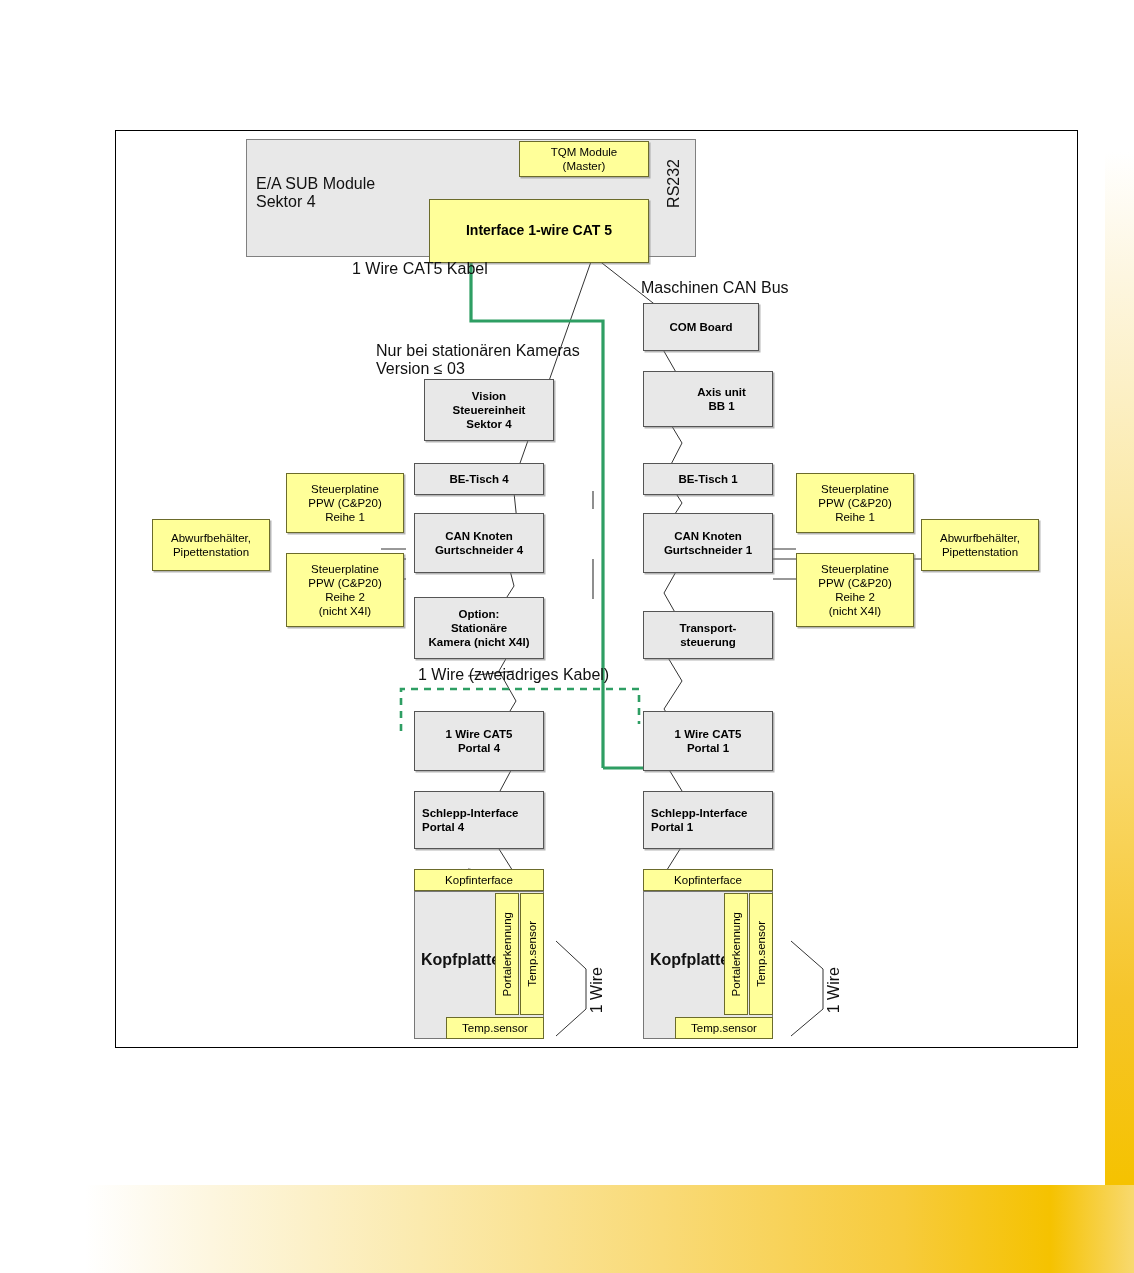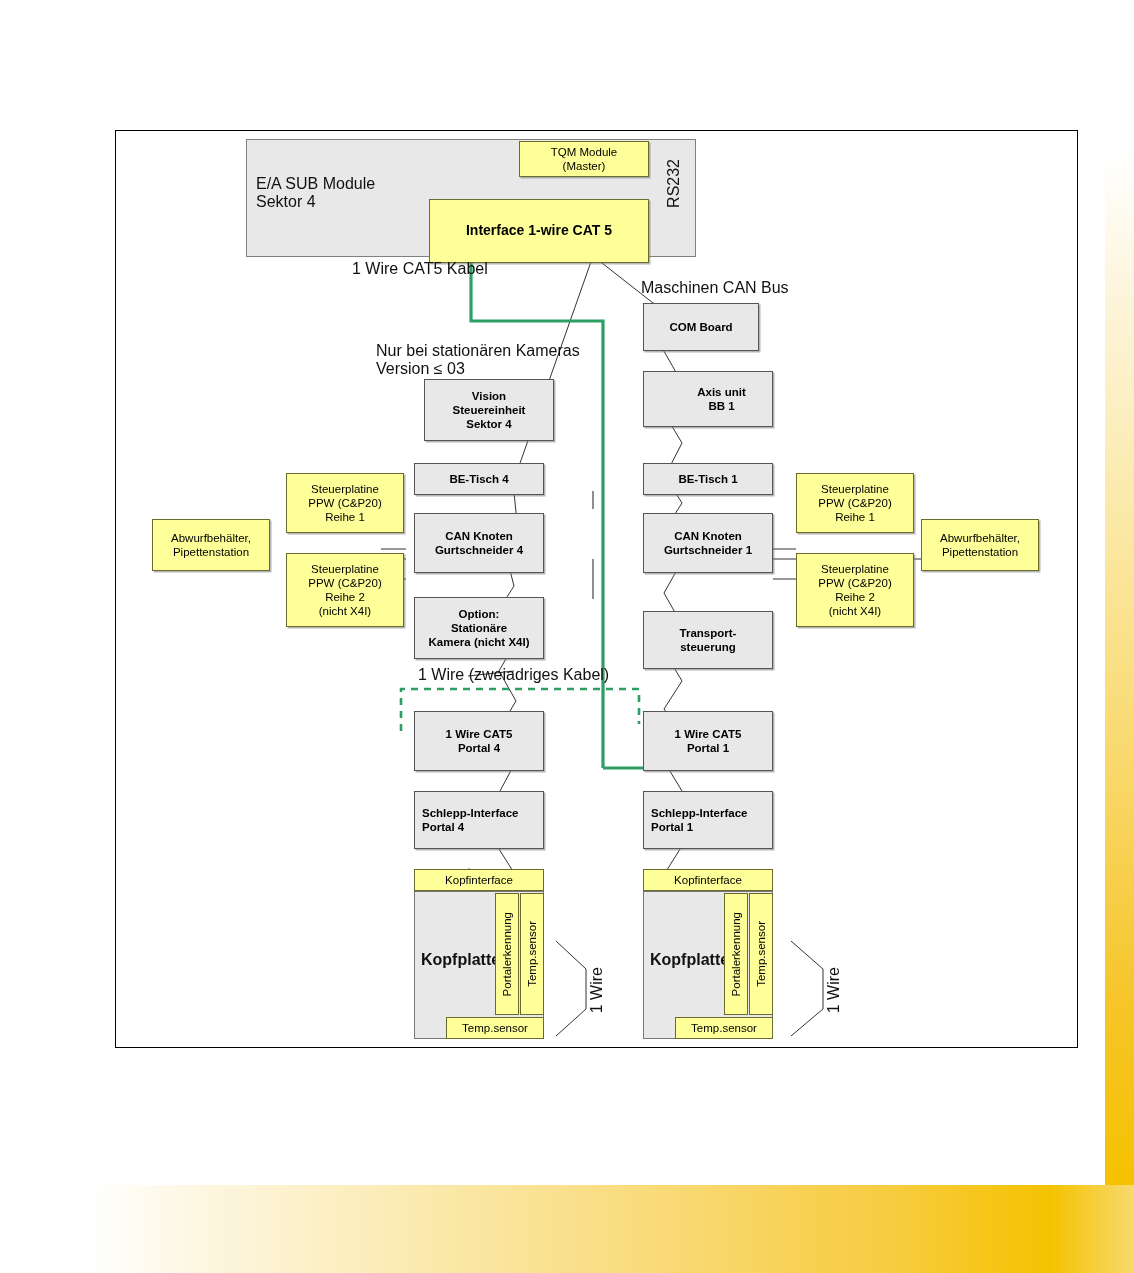--- a/index.html
+++ b/index.html
@@ -176,21 +176,21 @@
 
   <div class="box grey b" style="left:527px;top:332px;width:130px;height:32px;">
     <span>BE-Tisch 1</span>
   </div>
 
   <div class="box grey b" style="left:527px;top:382px;width:130px;height:60px;flex-direction:column;">
     <div>CAN Knoten</div>
     <div>Gurtschneider 1</div>
   </div>
 
-  <div class="box grey b" style="left:527px;top:480px;width:130px;height:58px;flex-direction:column;">
+  <div class="box grey b" style="left:527px;top:480px;width:130px;height:48px;flex-direction:column;">
     <div>Transport-</div>
     <div>steuerung</div>
   </div>
 
   <div class="box grey b" style="left:527px;top:580px;width:130px;height:60px;flex-direction:column;">
     <div>1 Wire CAT5</div>
     <div>Portal 1</div>
   </div>
 
   <div class="box grey b left-txt" style="left:527px;top:660px;width:130px;height:58px;flex-direction:column;align-items:flex-start;justify-content:center;">

